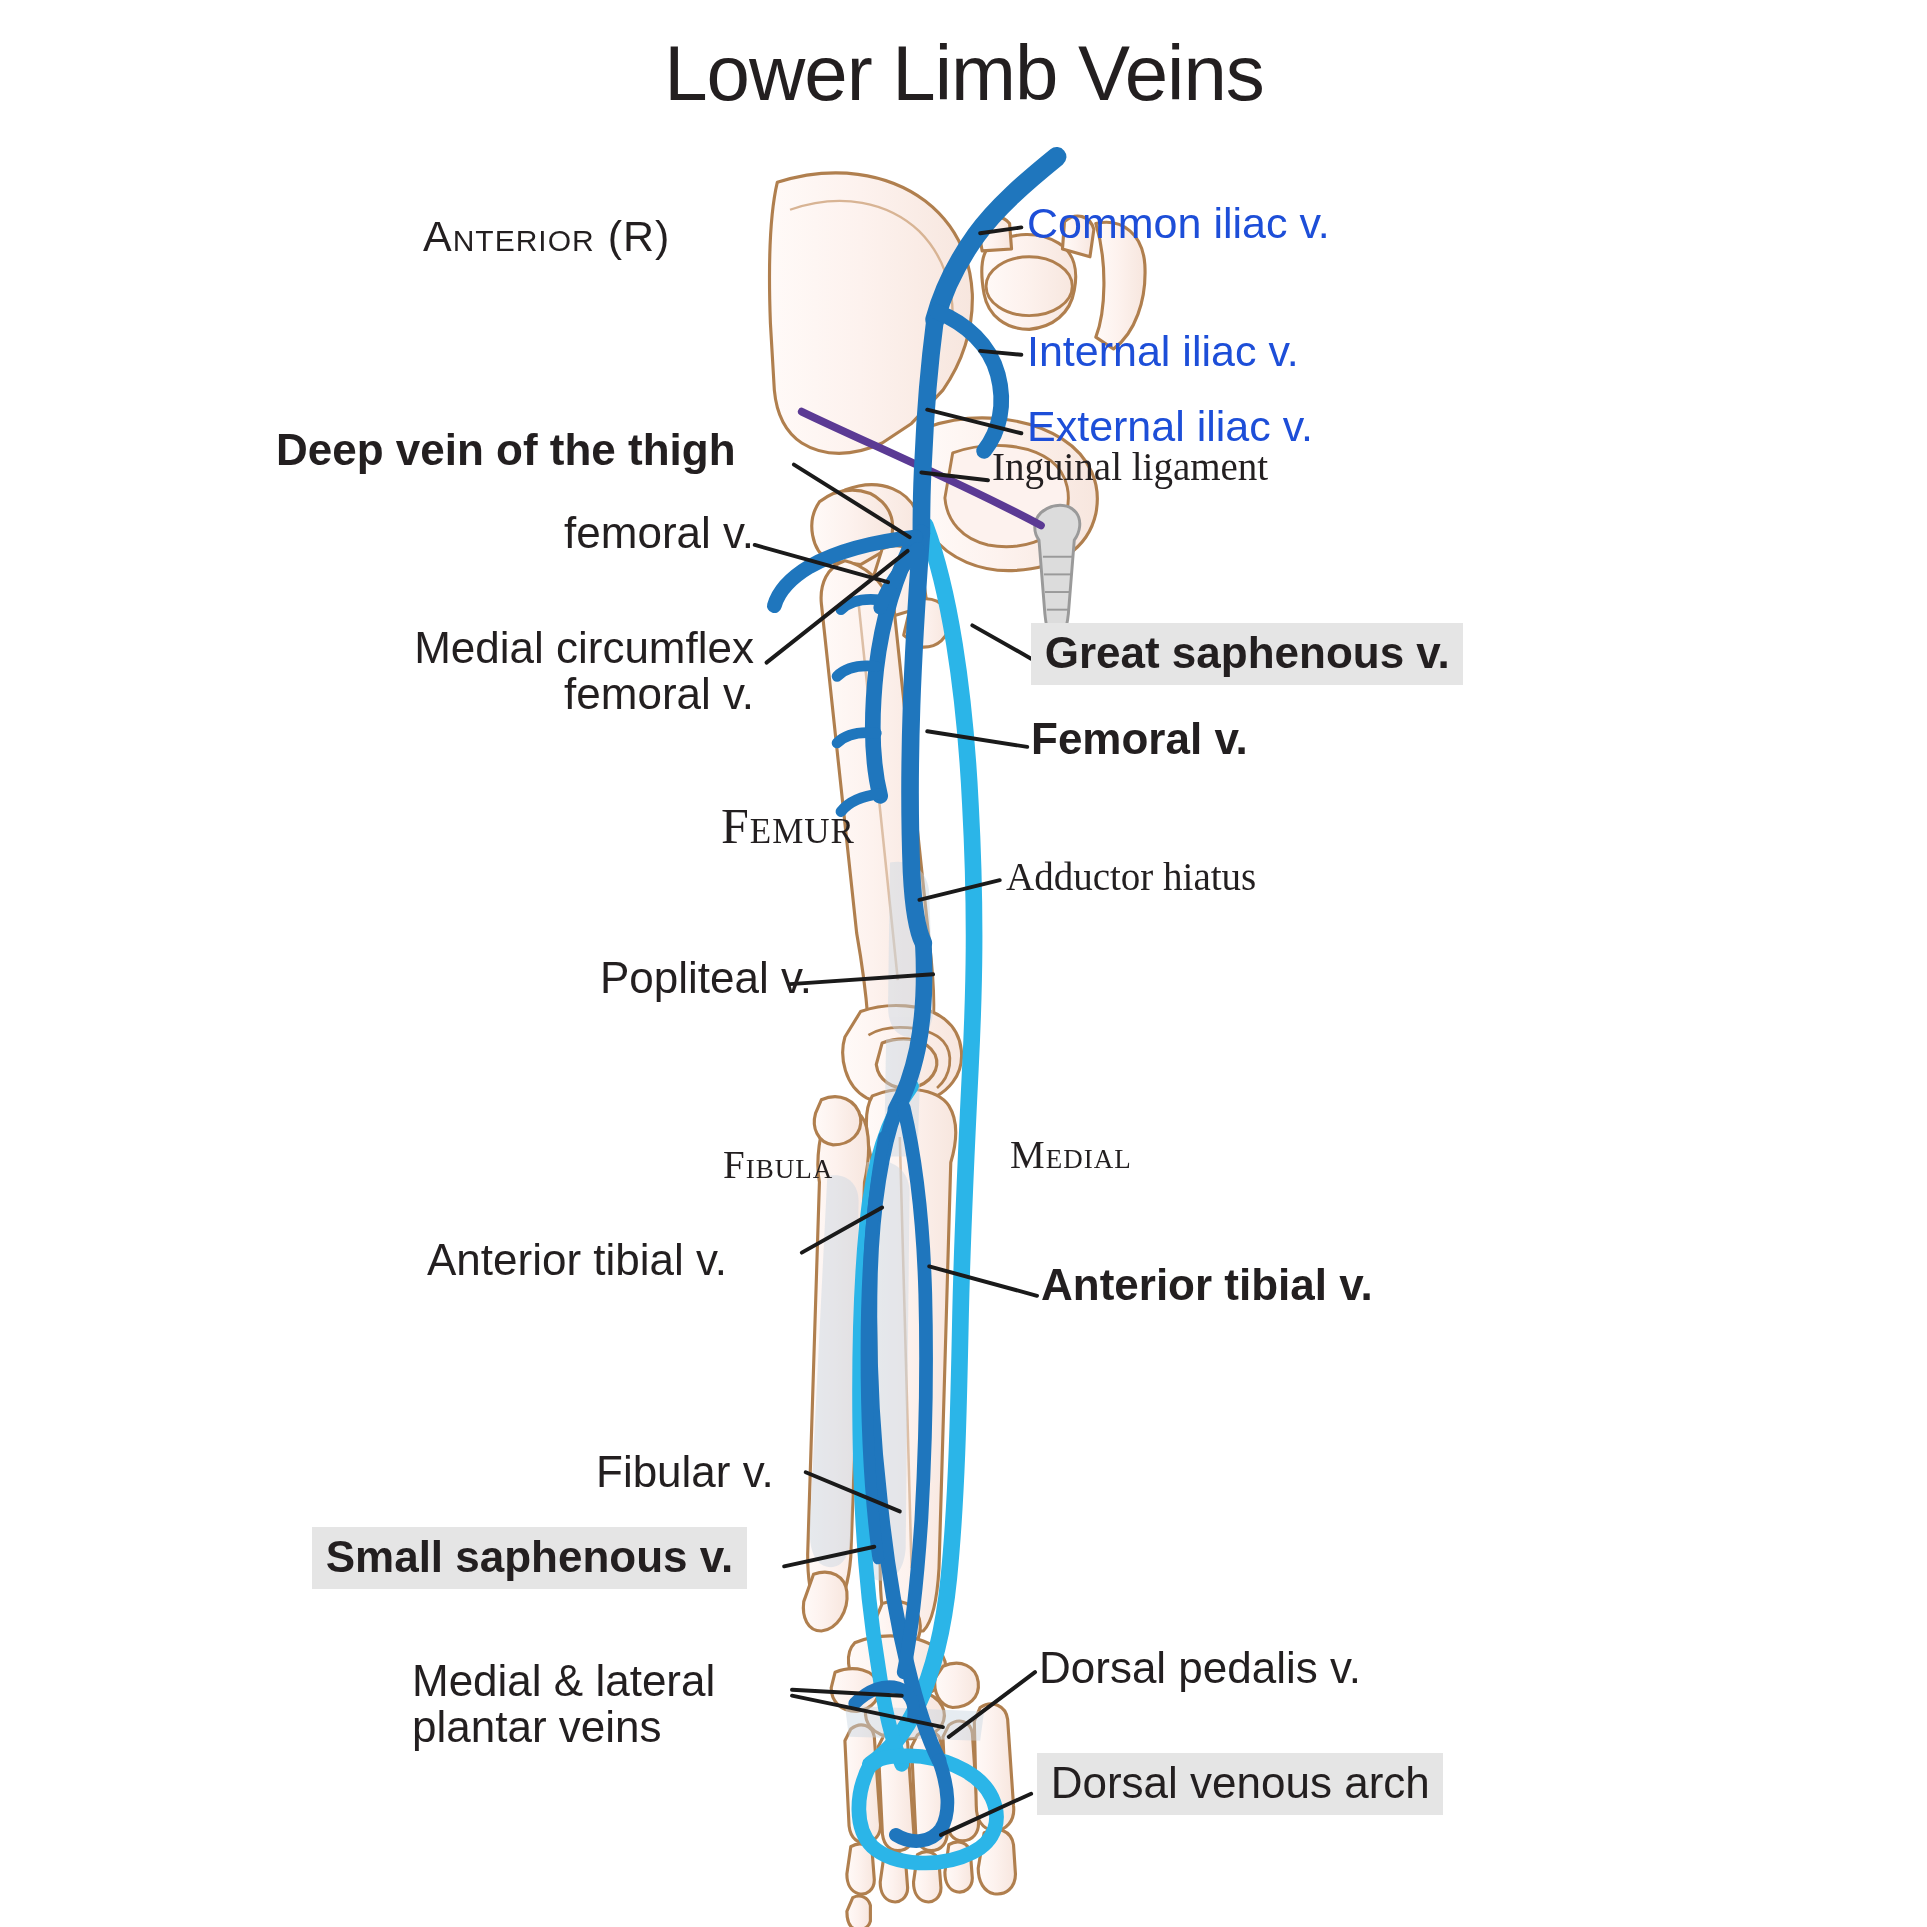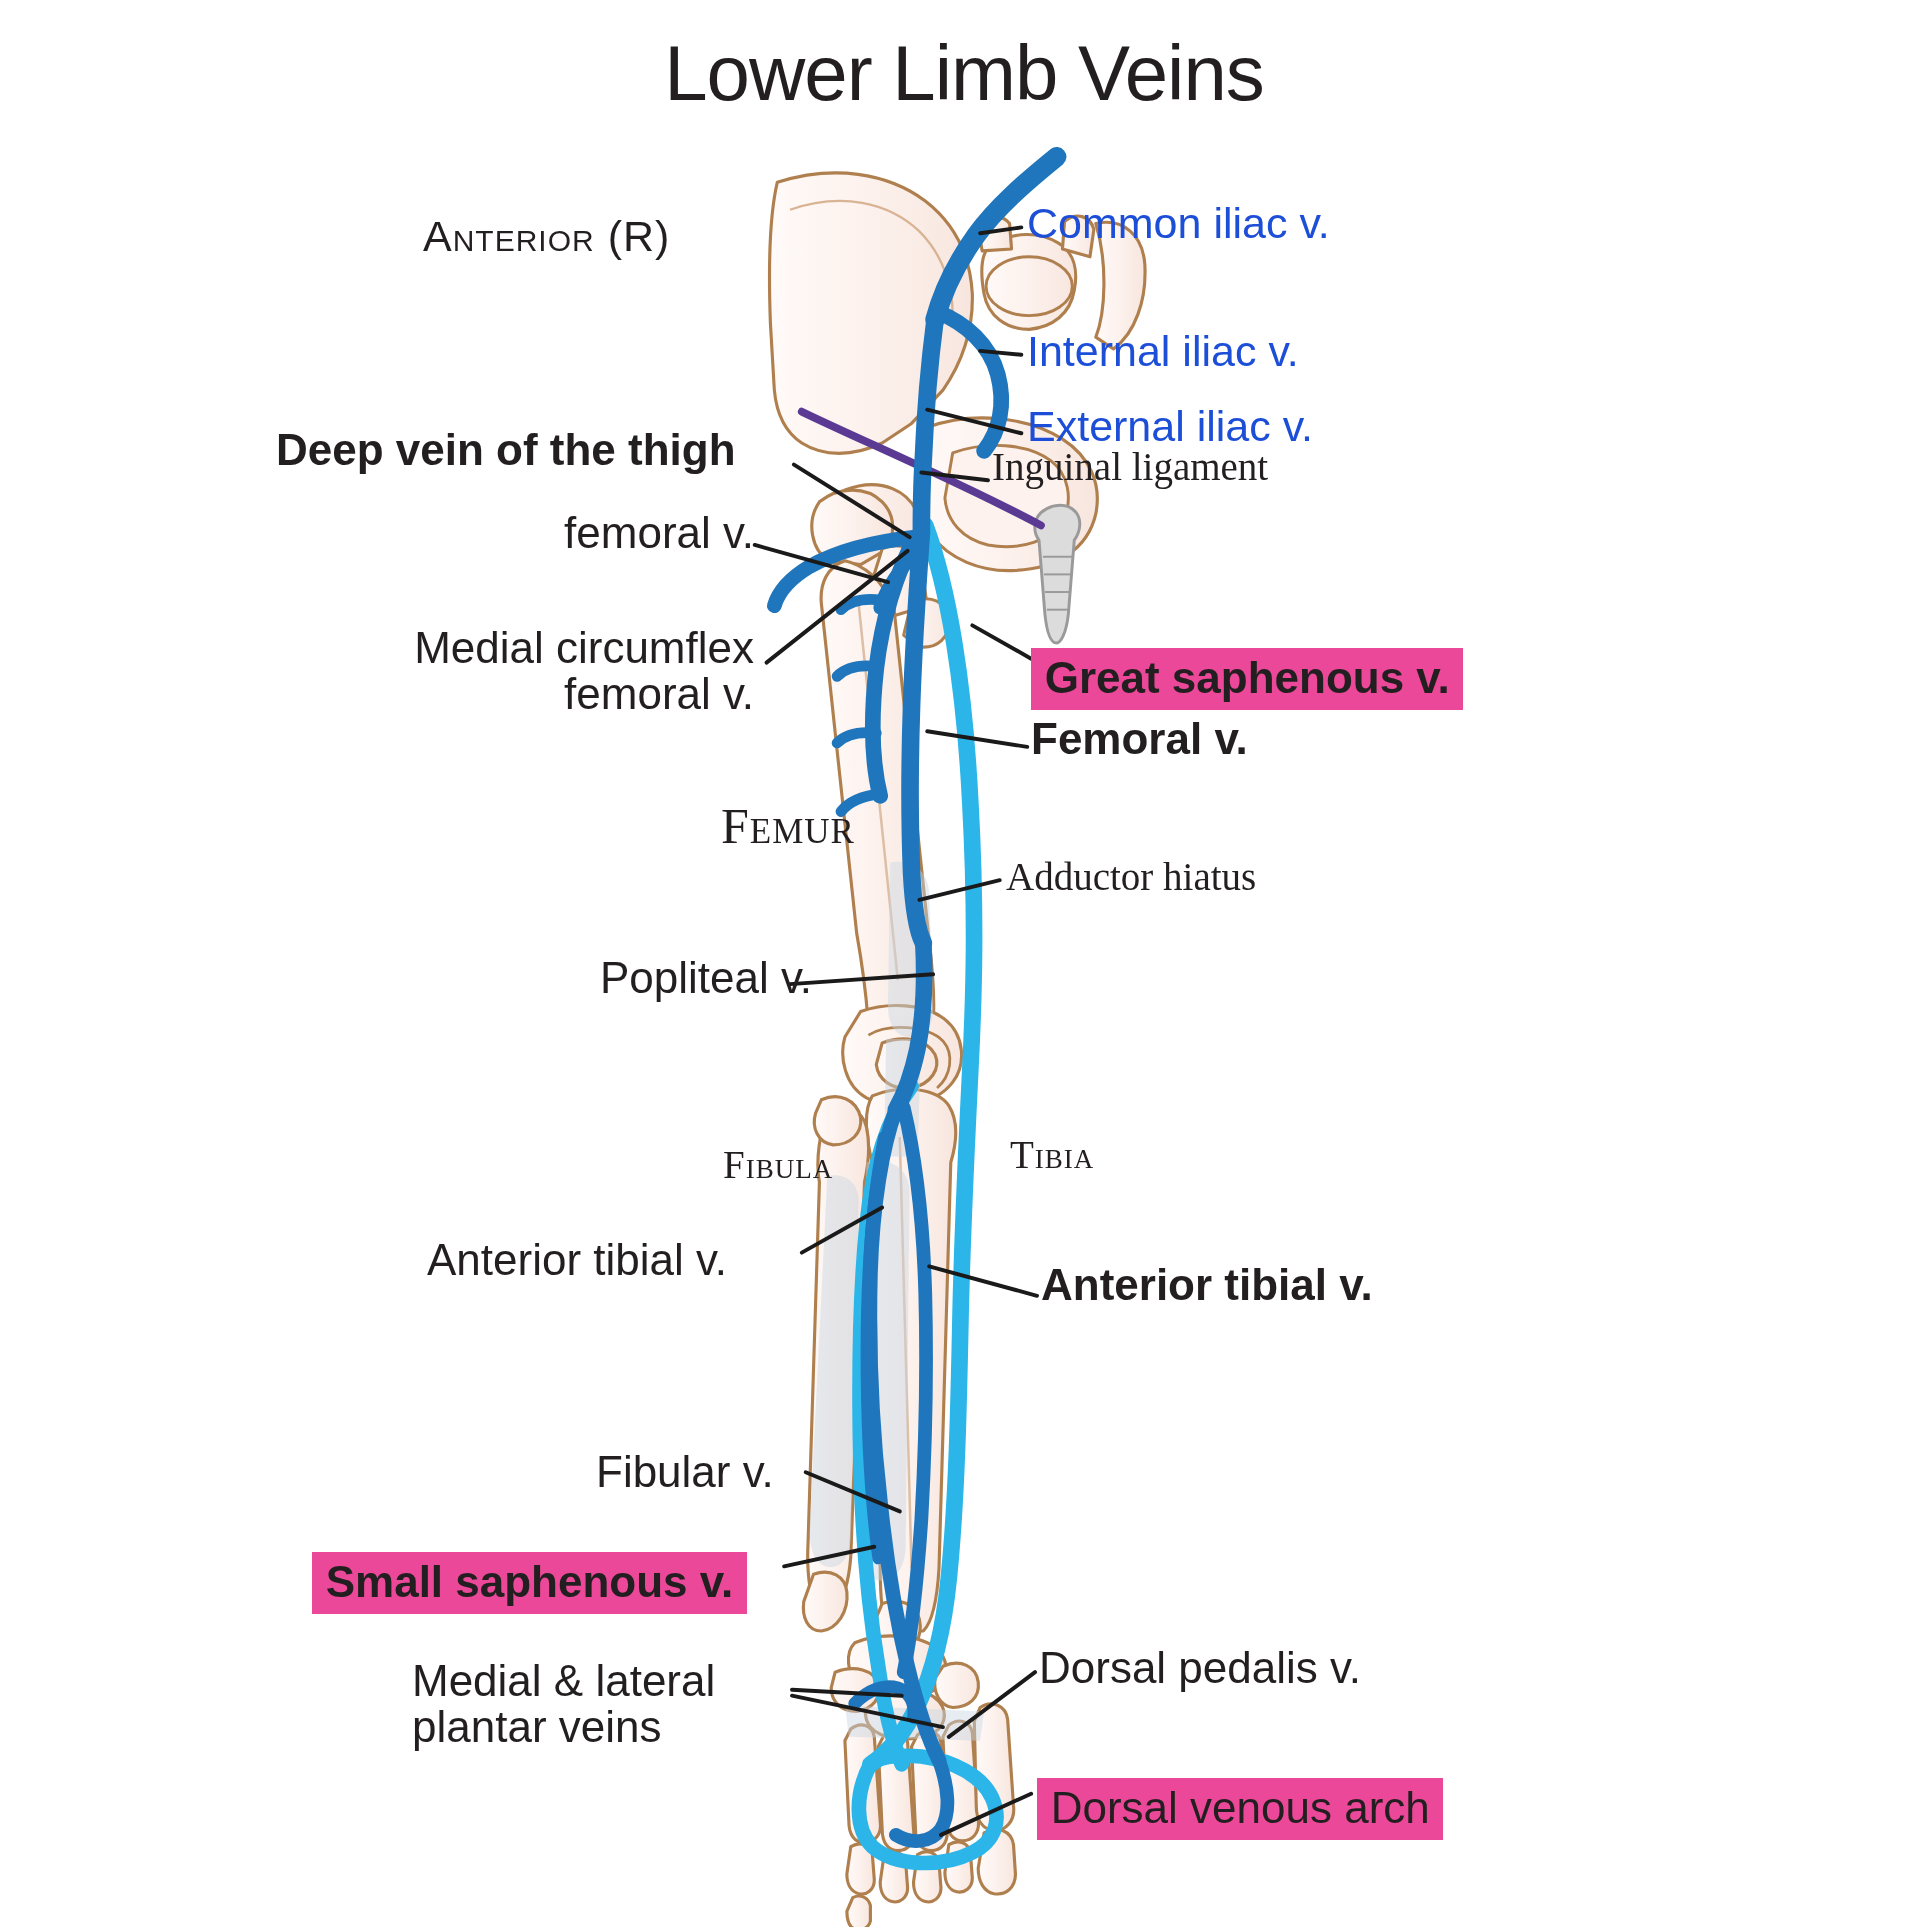--- a/index.html
+++ b/index.html
@@ -12,21 +12,21 @@
   }
   #stage{position:absolute;inset:0;width:1596px;height:1928px;}
   svg#art{position:absolute;left:0;top:0;width:1928px;height:1928px;}
 
   .lbl{position:absolute;white-space:nowrap;color:#231f20;line-height:1.05;}
   .lbl.sans{font-family:"Liberation Sans",sans-serif;}
   .lbl.serif{font-family:"Liberation Serif",serif;}
   .bold{font-weight:bold;}
   .smallcaps{font-variant:small-caps;}
   .ra{text-align:right;}
-  .hl{background:#ec4899;padding:6.9px 13.7px 8.8px 13.7px;margin-top:25px;}
+  .hl{background:#e5e5e5;padding:6.9px 13.7px 8.8px 13.7px;}
   .blue{color:#1d4ed8;}
 </style>
 </head>
 <body>
 
 <div id="stage">
 
   <svg id="art" viewBox="0 0 1967 1967">
     <defs>
       <linearGradient id="boneShade" x1="0" y1="0" x2="1" y2="0">
@@ -279,21 +279,21 @@
   <div class="lbl sans smallcaps" style="left:423px;top:214px;font-size:43px;letter-spacing:1px;">Anterior (R)</div>
 
   <div class="lbl sans blue" style="left:1027px;top:201px;font-size:43px;">Common iliac v.</div>
   <div class="lbl sans blue" style="left:1027px;top:329px;font-size:43px;">Internal iliac v.</div>
   <div class="lbl sans blue" style="left:1027px;top:404px;font-size:43px;">External iliac v.</div>
 
   <div class="lbl serif" style="left:992px;top:447px;font-size:39px;">Inguinal ligament</div>
   <div class="lbl serif" style="left:1006px;top:857px;font-size:39px;">Adductor hiatus</div>
   <div class="lbl serif smallcaps" style="left:721px;top:800px;font-size:50px;letter-spacing:1px;">Femur</div>
   <div class="lbl serif smallcaps" style="left:723px;top:1145px;font-size:39px;letter-spacing:1px;">Fibula</div>
-  <div class="lbl serif smallcaps" style="left:1010px;top:1135px;font-size:39px;letter-spacing:1px;">Tibia</div>
+  <div class="lbl serif smallcaps" style="left:1010px;top:1135px;font-size:39px;letter-spacing:1px;">Medial</div>
 
   <div class="lbl sans bold" style="left:276px;top:427px;font-size:44px;">Deep vein of the thigh</div>
   <div class="lbl sans bold" style="left:1031px;top:716px;font-size:44px;">Femoral v.</div>
   <div class="lbl sans bold" style="left:1041px;top:1262px;font-size:44px;">Anterior tibial v.</div>
 
   <div class="lbl sans ra" style="left:274px;top:510px;width:480px;font-size:44px;">
     <div>femoral v.</div>
   </div>
   <div class="lbl sans ra" style="left:274px;top:625px;width:480px;font-size:44px;">
     <div>Medial circumflex</div>

